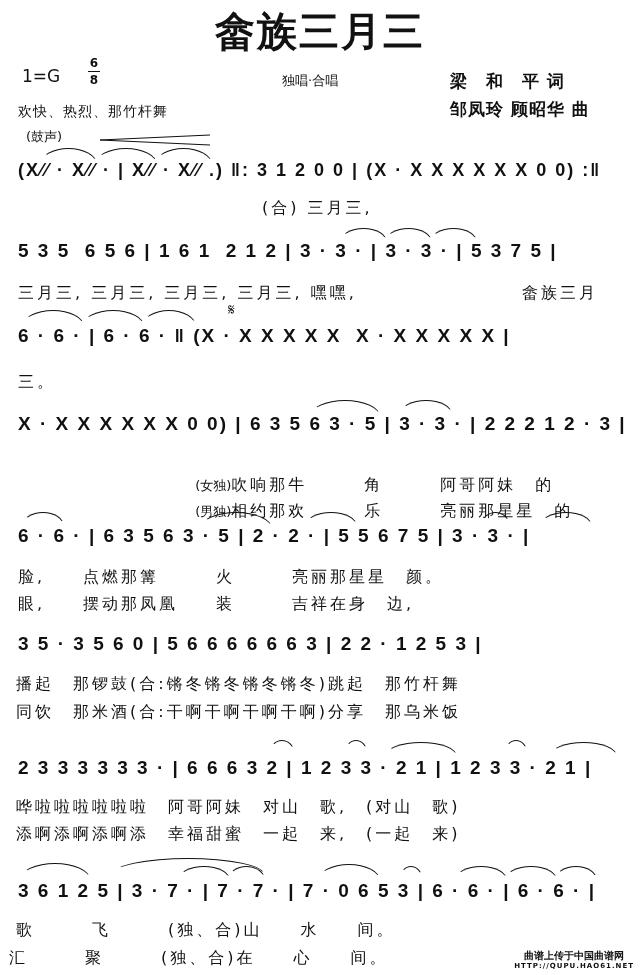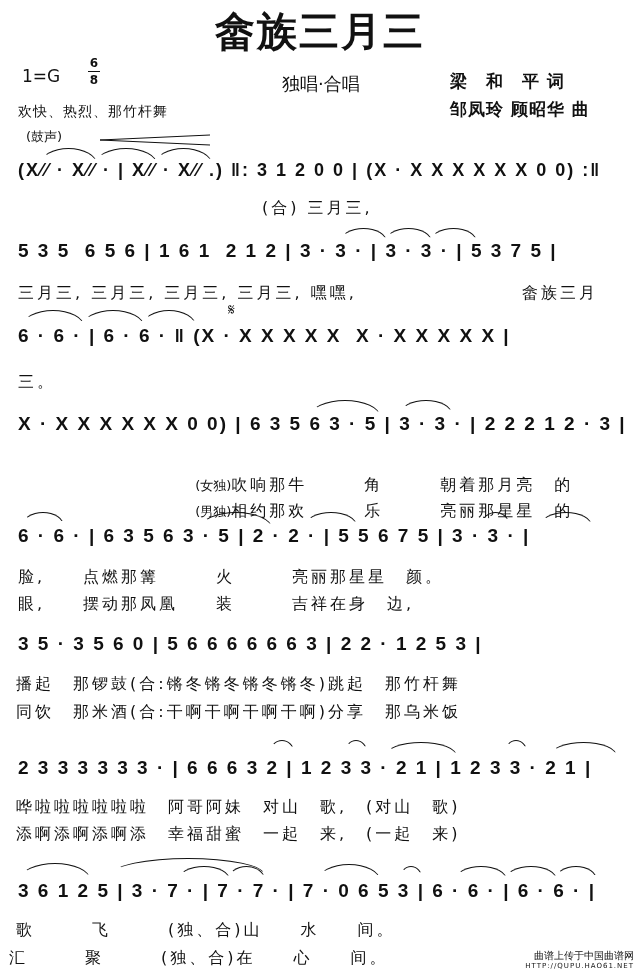--- a/index.html
+++ b/index.html
@@ -3,28 +3,28 @@
 <meta charset="utf-8">
 <style>
   html, body { margin:0; padding:0; background:#ffffff; }
   body { width:640px; height:975px; position:relative; overflow:hidden;
          font-family:"DejaVu Sans", sans-serif; color:#111; }
   .abs { position:absolute; }
   .title { left:0; width:640px; top:4px; text-align:center; font-size:40px; font-weight:bold; letter-spacing:2px; }
   .key { left:22px; top:66px; font-size:17px; }
   .ts { left:88px; top:56px; font-size:12px; font-weight:bold; text-align:center; line-height:14px; }
   .ts .line { border-top:1.5px solid #111; width:12px; margin:1px auto; }
-  .perf { left:282px; top:72px; font-size:18px; }
+  .perf { left:282px; top:72px; font-size:13px; }
   .credit { left:450px; font-size:17px; font-weight:bold; letter-spacing:1px; }
   .tempo { left:18px; top:103px; font-size:14px; letter-spacing:1px; }
   .small { font-size:13px; }
   .notes { position:absolute; font-family:"Liberation Sans", sans-serif; font-weight:bold; font-size:19px; white-space:pre; letter-spacing:2px; }
   .lyr { position:absolute; font-size:16px; white-space:pre; letter-spacing:3px; }
   .slur { position:absolute; border:1.5px solid #111; border-color:#111 transparent transparent transparent; border-radius:50% 50% 0 0 / 100% 100% 0 0; }
-  .wm { right:6px; top:950px; font-size:10px; text-align:right; line-height:11px; }
+  .wm { right:6px; top:950px; font-size:10px; text-align:center; line-height:11px;font-weight:bold; }
   .wm .url { font-size:7px; letter-spacing:1px; }
 </style>
 </head>
 <body>
 
 <div class="abs title">畲族三月三</div>
 <div class="abs key">1=G</div>
 <div class="abs ts">
   <div>6</div>
   <div class="line"></div>
@@ -59,21 +59,21 @@
 <div class="slur" style="left:22px;top:310px;width:60px;height:14px;"></div>
 <div class="slur" style="left:82px;top:310px;width:60px;height:14px;"></div>
 <div class="slur" style="left:142px;top:310px;width:52px;height:14px;"></div>
 <div class="notes" style="left:18px;top:325px;">6 · 6 · | 6 · 6 · ‖ (X · X X X X X  X · X X X X X |</div>
 <div class="lyr" style="left:18px;top:372px;">三。</div>
 
 <div class="slur" style="left:310px;top:400px;width:68px;height:14px;"></div>
 <div class="slur" style="left:400px;top:400px;width:50px;height:12px;"></div>
 <div class="notes" style="left:18px;top:413px;">X · X X X X X X 0 0) | 6 3 5 6 3 · 5 | 3 · 3 · | 2 2 2 1 2 · 3 |</div>
 <div class="abs" style="left:185px;top:456px;font-size:16px;white-space:pre;">
-  <span class="small">(女独)</span><span style="letter-spacing:3px;">吹响那牛　　　角　　　朝着那月亮　的</span>
+  <span class="small">(女独)</span><span style="letter-spacing:3px;">吹响那牛　　　角　　　阿哥阿妹　的</span>
 </div>
 <div class="abs" style="left:185px;top:482px;font-size:16px;white-space:pre;">
   <span class="small">(男独)</span><span style="letter-spacing:3px;">相约那欢　　　乐　　　亮丽那星星　的</span>
 </div>
 
 <div class="slur" style="left:22px;top:512px;width:40px;height:12px;"></div>
 <div class="slur" style="left:200px;top:512px;width:70px;height:14px;"></div>
 <div class="slur" style="left:305px;top:512px;width:50px;height:12px;"></div>
 <div class="slur" style="left:482px;top:512px;width:25px;height:10px;"></div>
 <div class="slur" style="left:540px;top:512px;width:50px;height:12px;"></div>

